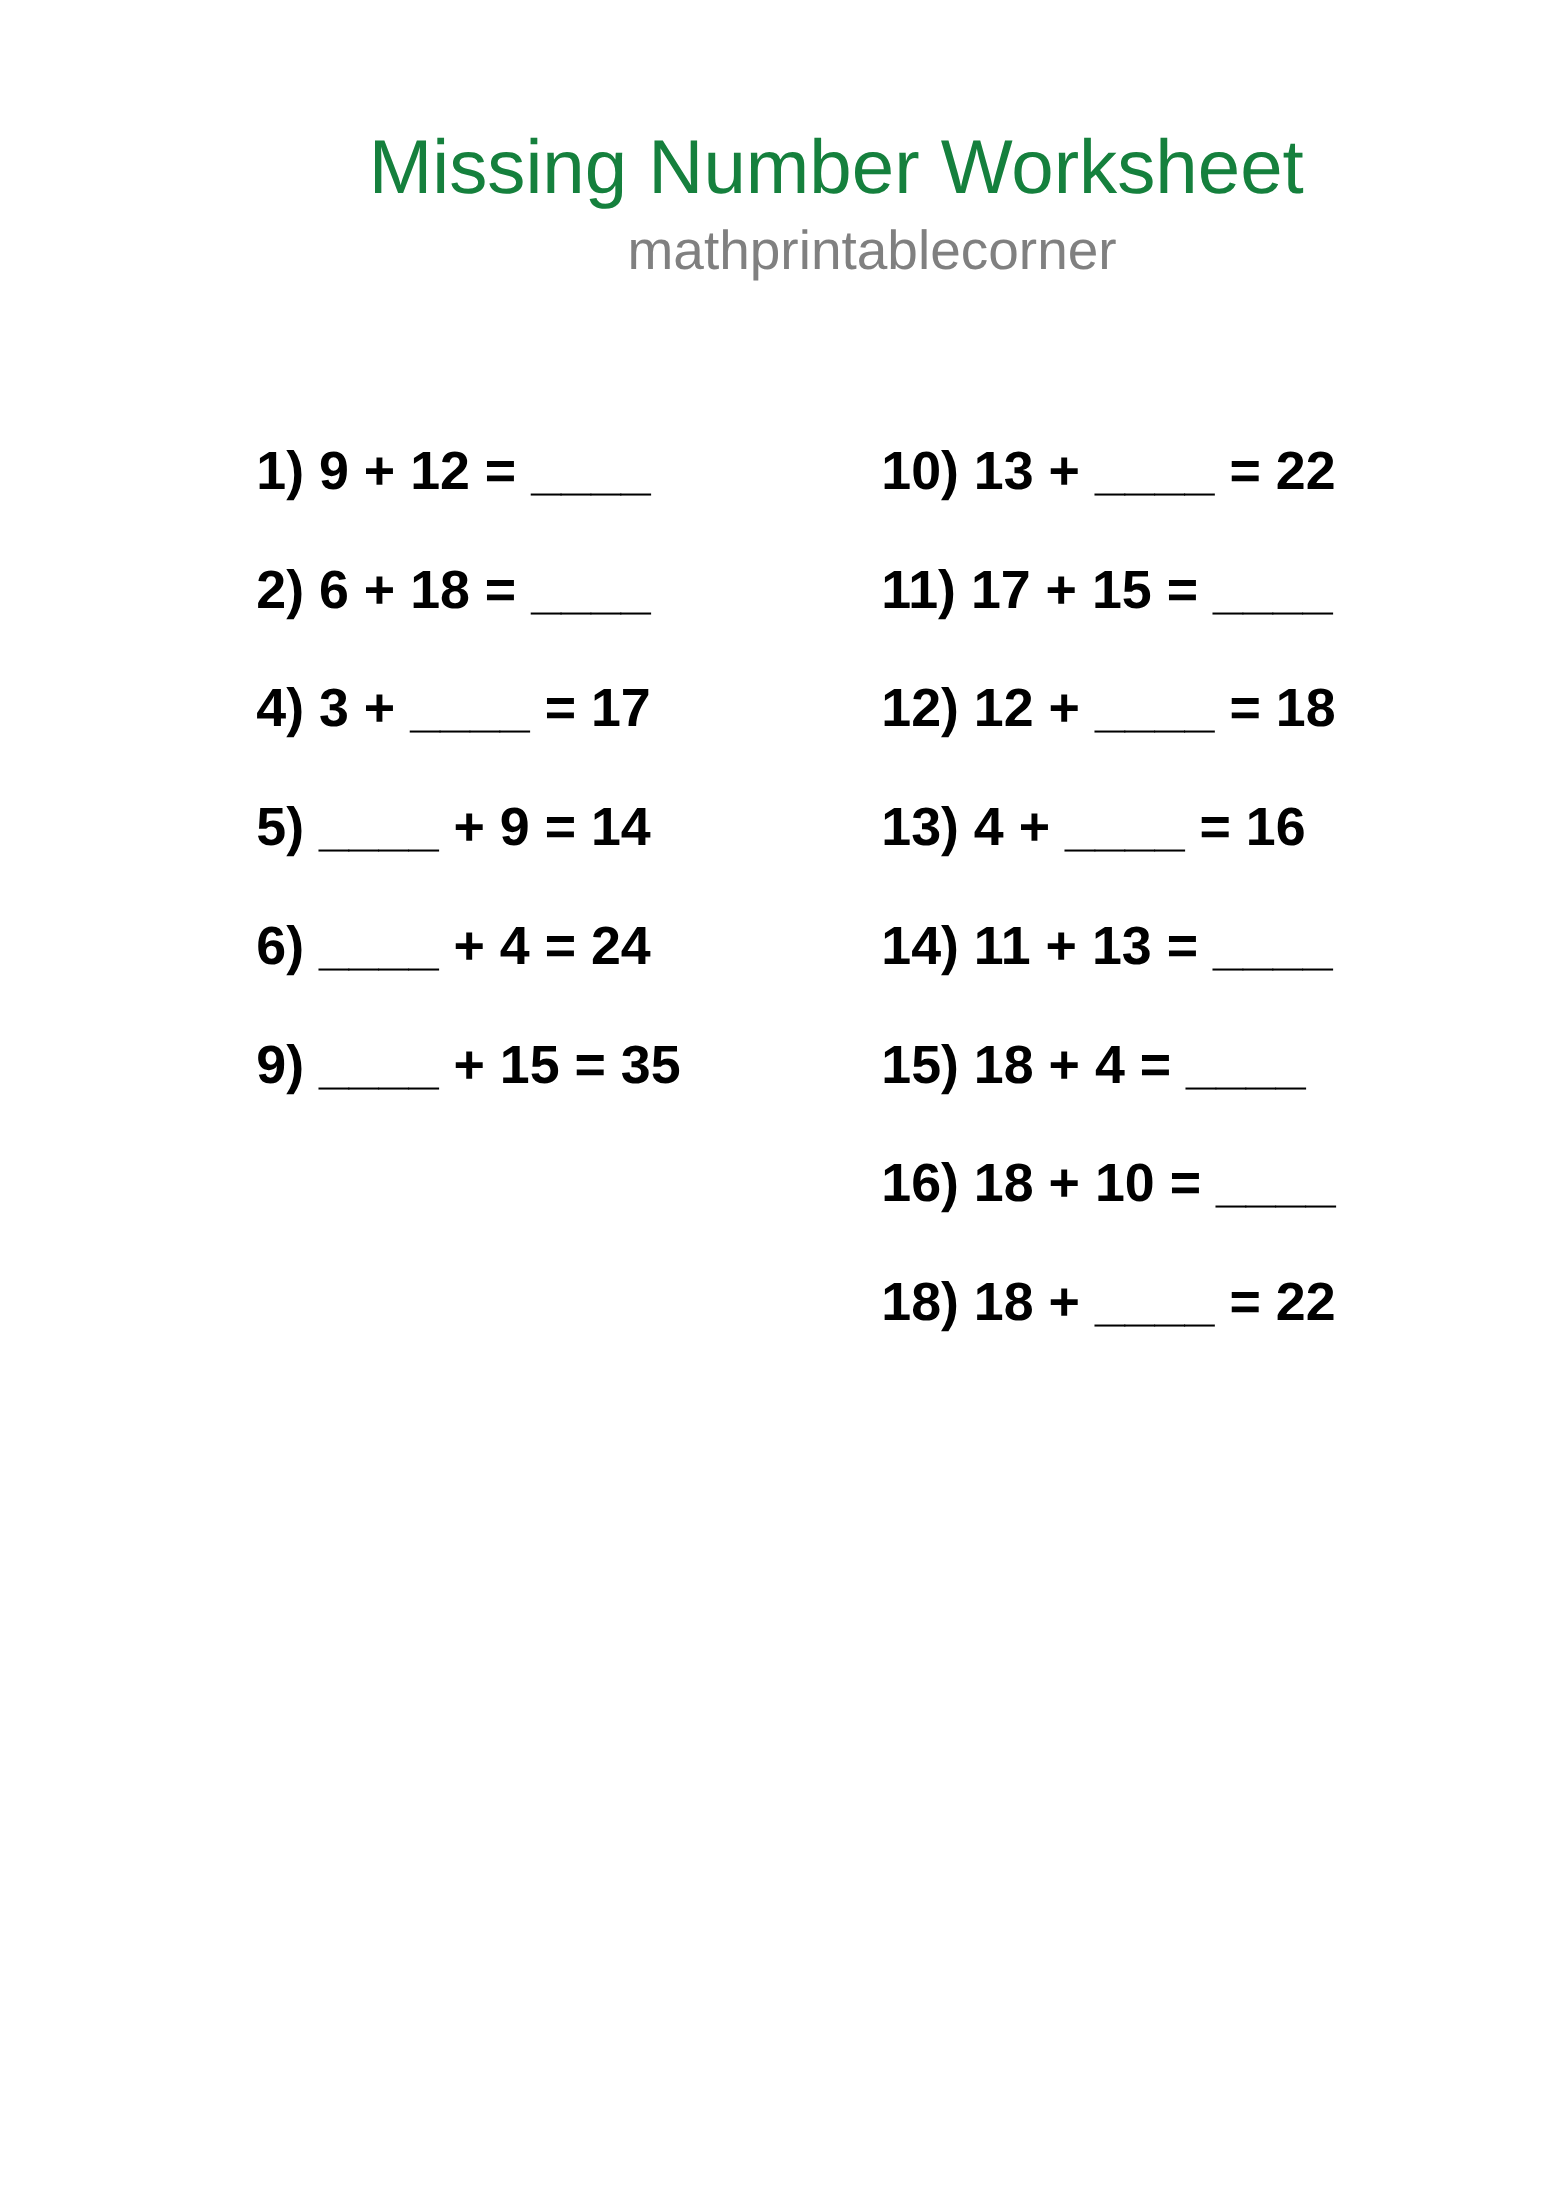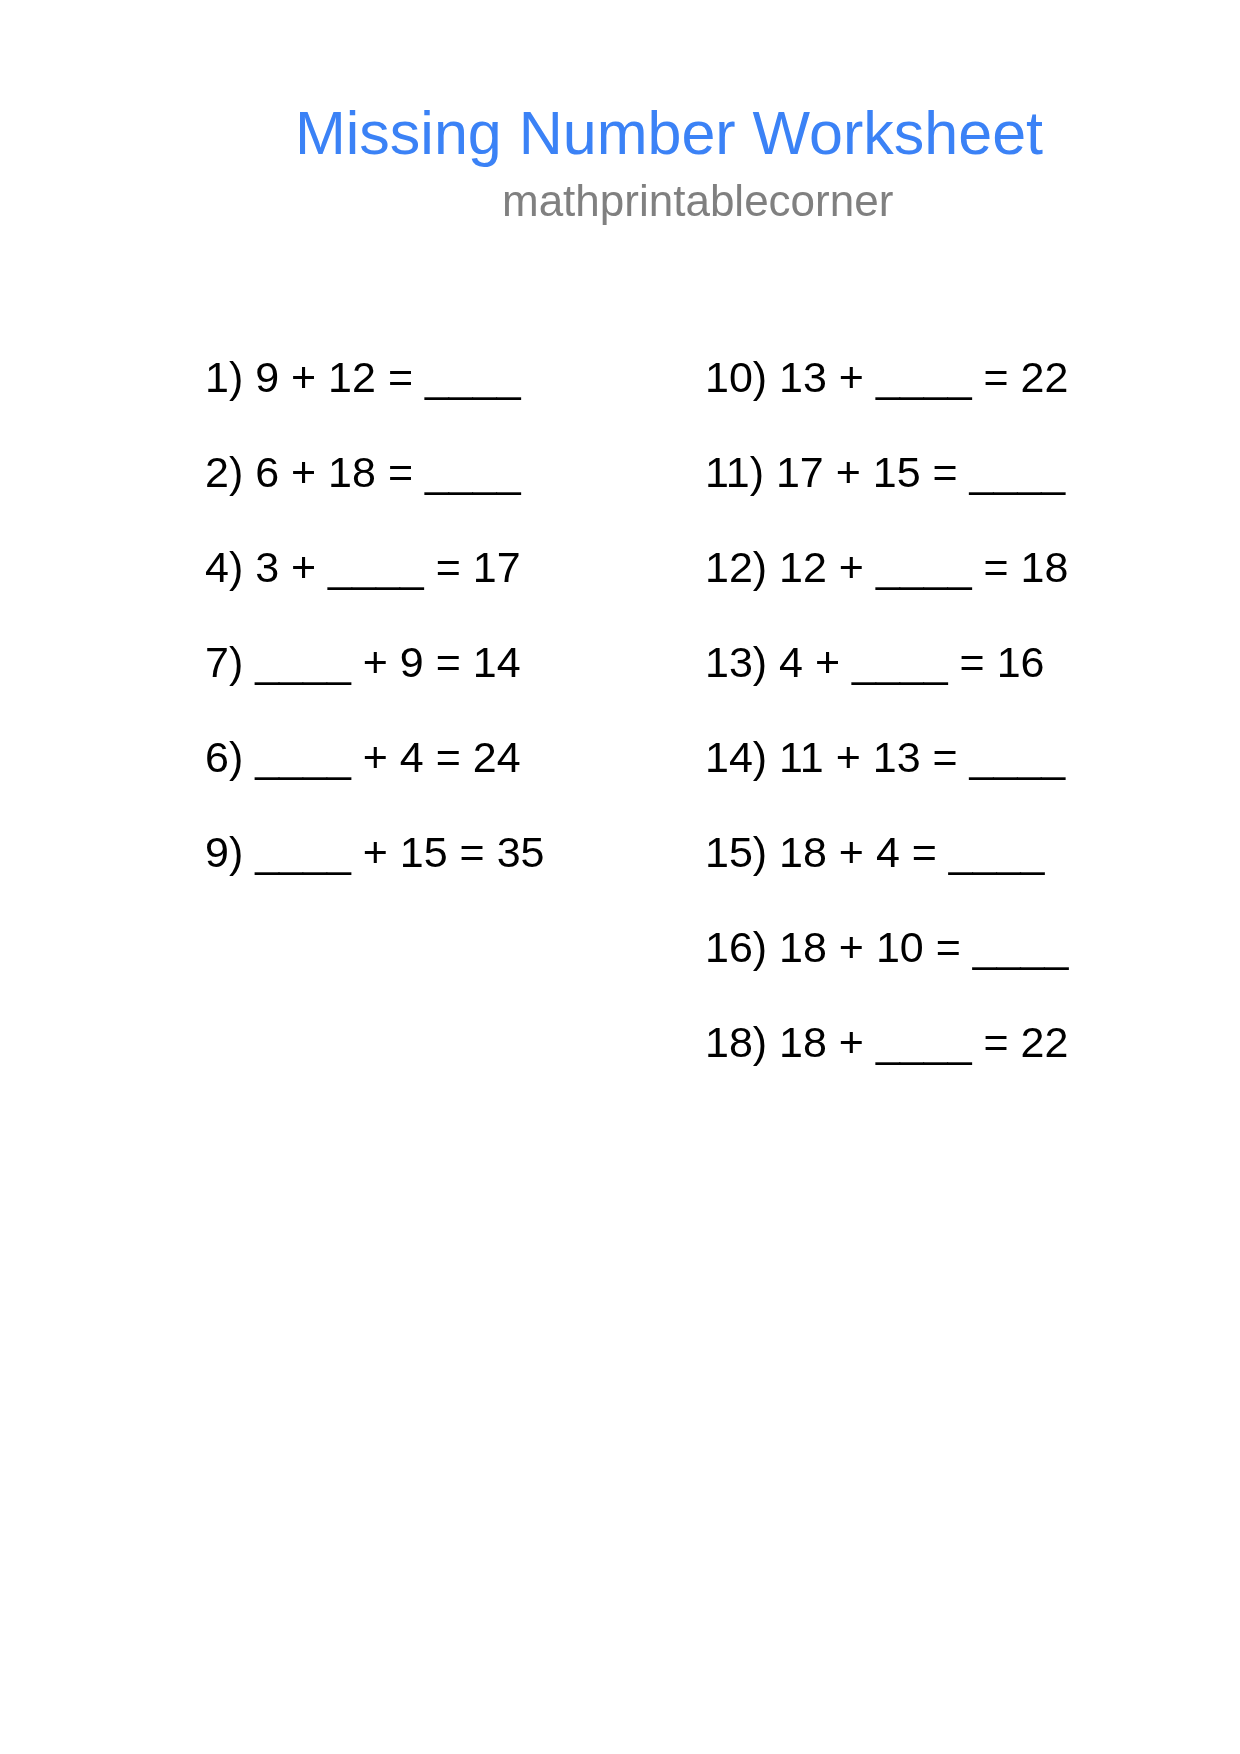--- a/index.html
+++ b/index.html
@@ -19,21 +19,21 @@
       position: absolute;
       left: 0;
       width: 1240px;
       top: 98px;
       text-align: center;
       padding-left: 98px;
       box-sizing: border-box;
       font-size: 61px;
       line-height: 70px;
       white-space: nowrap;
-      color: #3b82f6;
+      color: #15803d;
     }
     .subtitle {
       position: absolute;
       left: 502px;
       top: 176px;
       font-size: 44px;
       line-height: 50px;
       white-space: nowrap;
       color: #808080;
     }
@@ -42,33 +42,34 @@
       top: 352px;
     }
     .col.left { left: 205px; }
     .col.right { left: 705px; }
     .problem {
       height: 95px;
       font-size: 43px;
       line-height: 50px;
       white-space: nowrap;
       color: #000000;
+      font-weight: bold;
     }
   </style>
 </head>
 <body>
 
 <div class="title">Missing Number Worksheet</div>
 <div class="subtitle">mathprintablecorner</div>
 
 <div class="col left">
   <div class="problem">1) 9 + 12 = ____</div>
   <div class="problem">2) 6 + 18 = ____</div>
   <div class="problem">4) 3 + ____ = 17</div>
-  <div class="problem">7) ____ + 9 = 14</div>
+  <div class="problem">5) ____ + 9 = 14</div>
   <div class="problem">6) ____ + 4 = 24</div>
   <div class="problem">9) ____ + 15 = 35</div>
 </div>
 
 <div class="col right">
   <div class="problem">10) 13 + ____ = 22</div>
   <div class="problem">11) 17 + 15 = ____</div>
   <div class="problem">12) 12 + ____ = 18</div>
   <div class="problem">13) 4 + ____ = 16</div>
   <div class="problem">14) 11 + 13 = ____</div>

